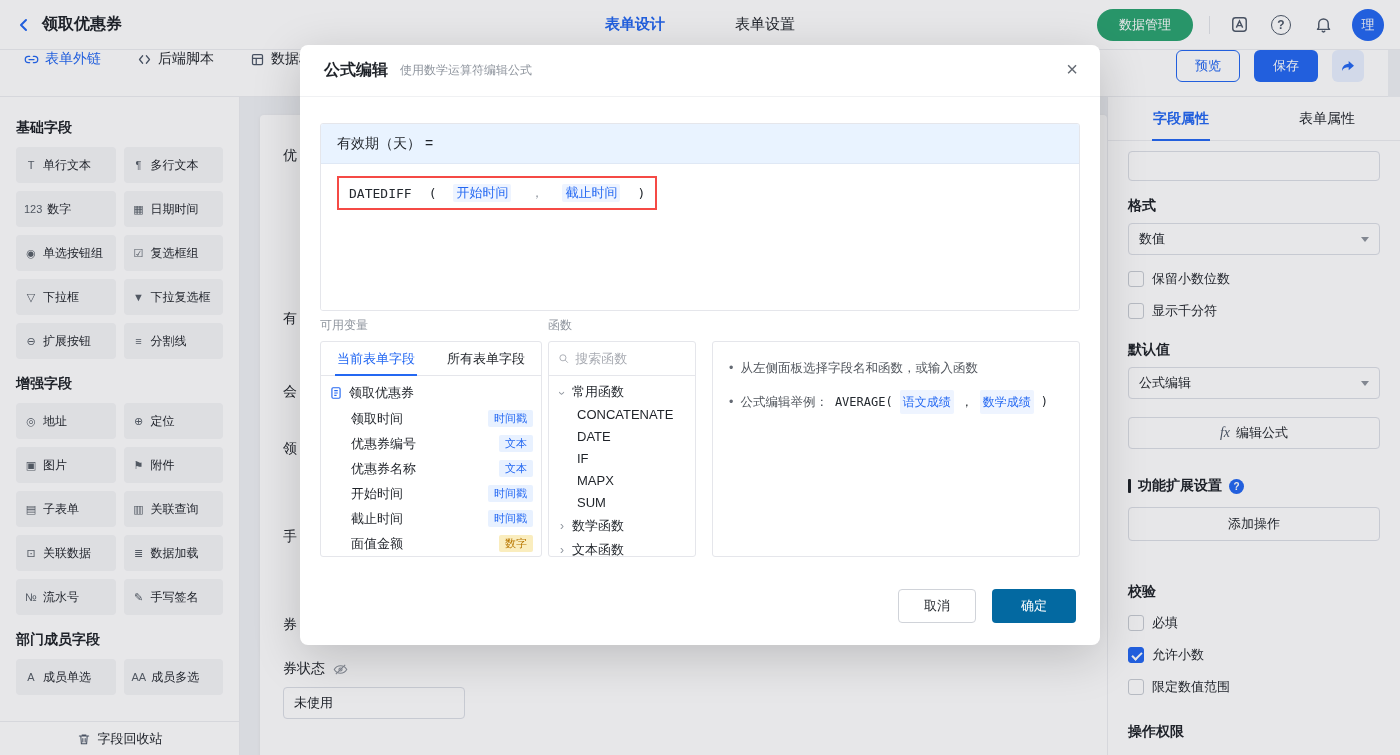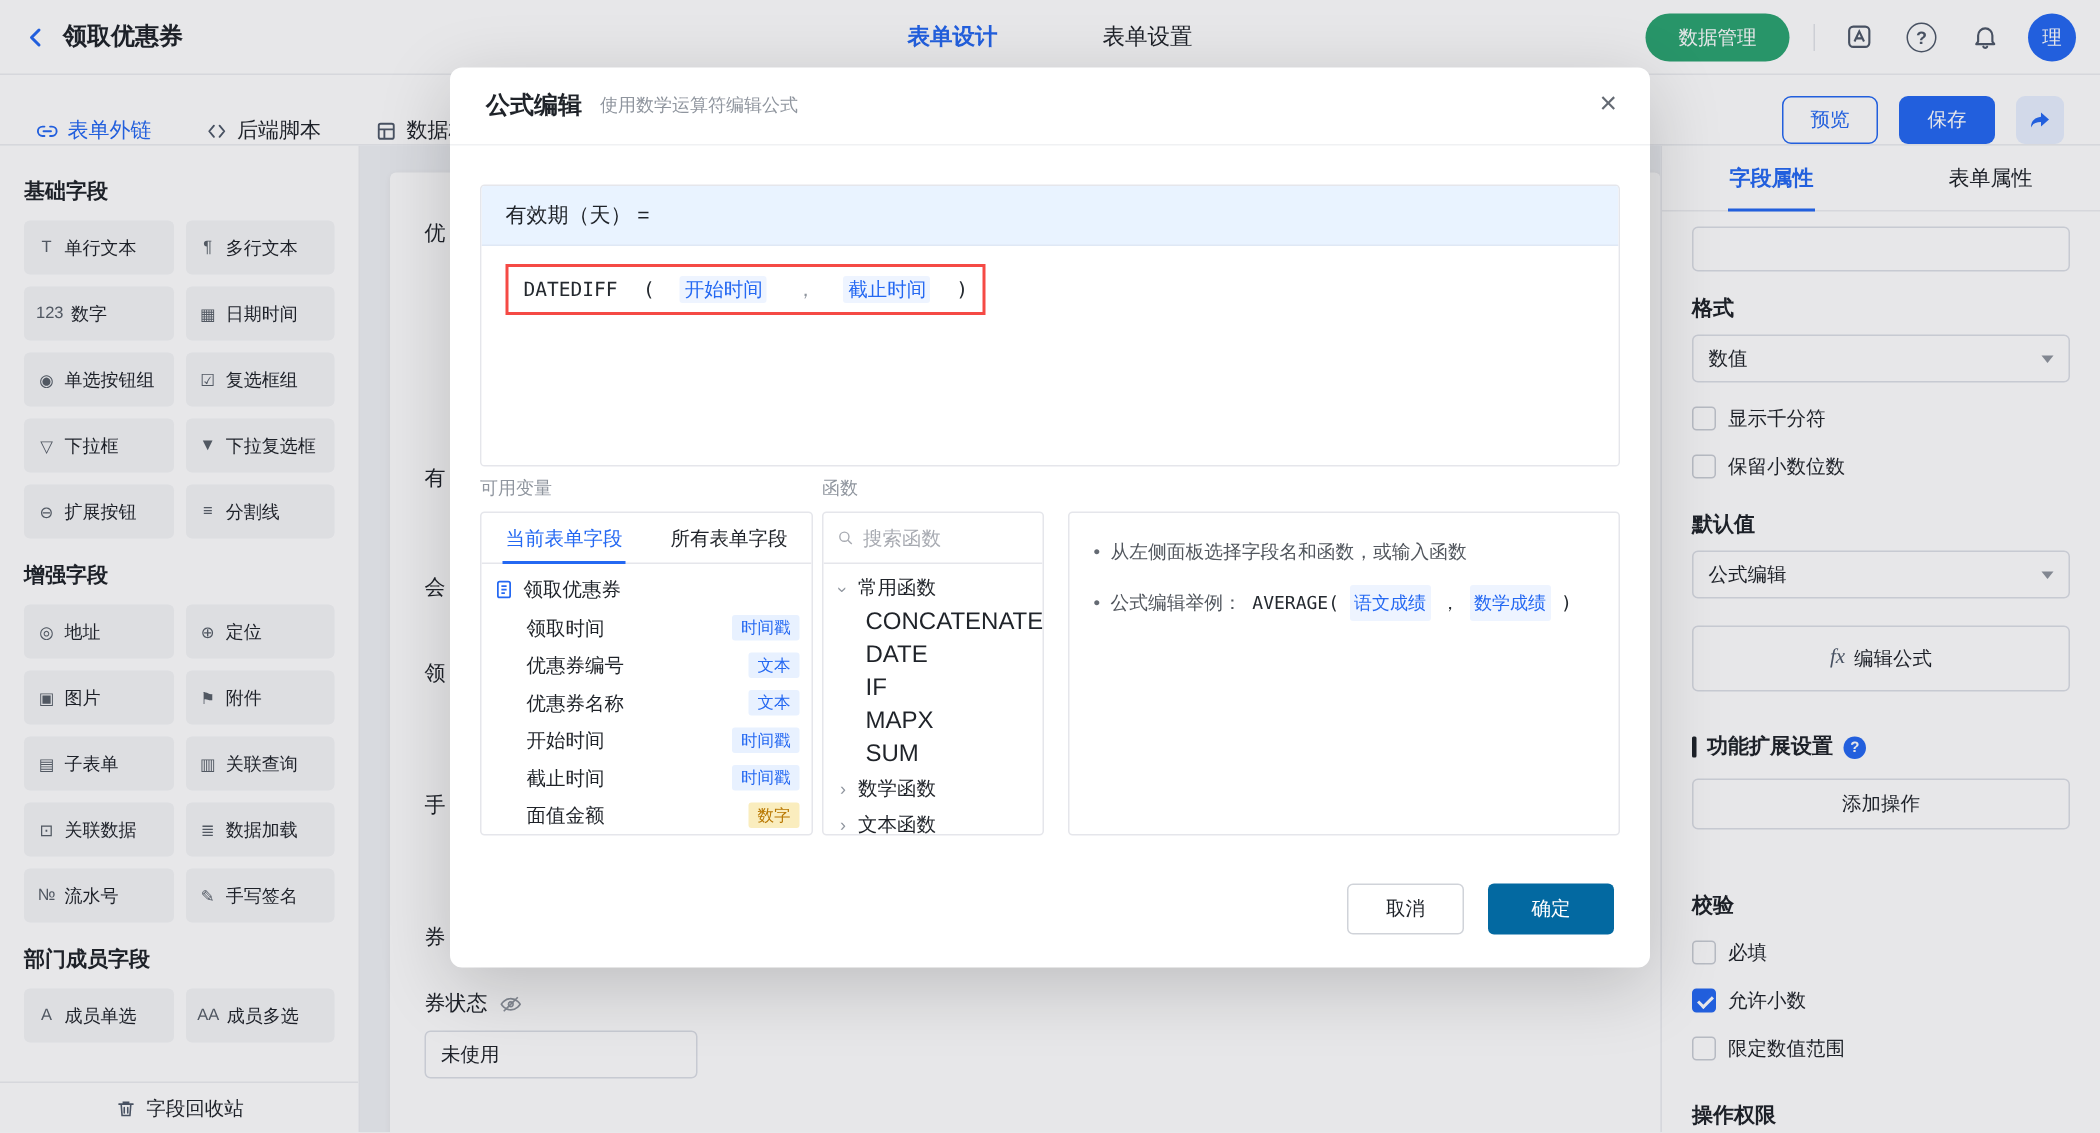--- a/index.html
+++ b/index.html
@@ -22,22 +22,22 @@
              font-size:13px;cursor:pointer;font-family:inherit}
   .v-div{width:1px;height:18px;background:#e3e5e9}
   .hicon{width:26px;height:26px;display:flex;align-items:center;justify-content:center;cursor:pointer}
   .qmark{width:20px;height:20px;border:1.6px solid #4e5969;border-radius:50%;font-size:12px;color:#4e5969;
          display:flex;align-items:center;justify-content:center;font-weight:700}
   .qmark::after{content:"?"}
   .avatar{width:32px;height:32px;border-radius:50%;background:#2468f2;color:#fff;display:flex;
           align-items:center;justify-content:center;font-size:13px;cursor:pointer}
 
   
-  .toolbar{position:absolute;top:50px;left:0;right:0;height:47px;background:#fff;border-bottom:1px solid #eceef1;
-           display:flex;align-items:flex-end;padding:0 24px;gap:36px;z-index:5}
+  .toolbar{position:absolute;top:50px;left:0;right:12px;height:47px;background:#fff;border-bottom:1px solid #eceef1;
+           display:flex;align-items:flex-start;padding:0 24px;gap:36px;z-index:5}
   .tool-link{display:flex;align-items:center;gap:6px;font-size:14px;cursor:pointer;white-space:nowrap}
   .tool-link.primary{color:#2468f2}
   .toolbar-right{margin-left:auto;display:flex;align-items:center;gap:14px}
   .btn-preview{width:64px;height:32px;border:1px solid #2468f2;color:#2468f2;background:#fff;border-radius:6px;
                font-size:13px;cursor:pointer;font-family:Liberation Sans, sans-serif}
   .btn-save{width:64px;height:32px;border:none;background:#2468f2;color:#fff;border-radius:6px;font-size:13px;
             cursor:pointer;font-family:inherit}
   .btn-share{width:32px;height:32px;background:#e8f0ff;border:none;border-radius:6px;display:flex;
              align-items:center;justify-content:center;cursor:pointer}
 
@@ -72,21 +72,21 @@
   .pinput{height:30px;border:1px solid #dcdfe6;border-radius:4px;margin-bottom:16px;background:#fff;cursor:text}
   .plabel{font-size:14px;font-weight:600;margin:0 0 8px}
   .pselect{height:32px;border:1px solid #dcdfe6;border-radius:4px;display:flex;align-items:center;
            justify-content:space-between;padding:0 10px;cursor:pointer;background:#fff}
   .caret{width:0;height:0;border-left:4px solid transparent;border-right:4px solid transparent;border-top:5px solid #8f959e}
   .check-row{display:flex;align-items:center;gap:8px;margin:12px 0;height:20px}
   .cbx{width:16px;height:16px;border:1px solid #c9cdd4;border-radius:3px;background:#fff;position:relative;flex:none;cursor:pointer}
   .cbx.checked{background:#2468f2;border-color:#2468f2}
   .cbx.checked::after{content:"";position:absolute;left:5px;top:2px;width:4px;height:8px;
                       border:solid #fff;border-width:0 2px 2px 0;transform:rotate(45deg)}
-  .pbtn{width:100%;height:44px;border:1px solid #dcdfe6;border-radius:4px;background:#fff;margin-top:18px;
+  .pbtn{width:100%;height:32px;border:1px solid #dcdfe6;border-radius:4px;background:#fff;margin-top:18px;
         display:flex;align-items:center;justify-content:center;gap:6px;font-size:13px;color:#1f2329;
         cursor:pointer;font-family:inherit}
   .pbtn.tall{height:34px;margin-top:12px}
   .fx{font-style:italic;font-family:"Liberation Serif","DejaVu Serif",serif;color:#4e5969;font-size:14px}
   .ext-title{display:flex;align-items:center;gap:7px;font-size:14px;font-weight:700;margin-top:28px}
   .ext-bar{width:3px;height:14px;background:#1f2329;border-radius:1px}
   .qbadge{width:15px;height:15px;border-radius:50%;background:#2468f2;color:#fff;font-size:10px;
           display:flex;align-items:center;justify-content:center;cursor:pointer}
   .qbadge::after{content:"?"}
   .mt34{margin-top:42px}.mt26{margin-top:26px}.mt24{margin-top:20px}.mt14{margin-top:14px}
@@ -127,21 +127,21 @@
   .tag-blue{background:#e8f1ff;color:#2468f2}
   .tag-yellow{background:#faedbe;color:#b87700}
   .fn-search{height:34px;border-bottom:1px solid #e5e6eb;display:flex;align-items:center;gap:6px;padding:0 9px}
   .fn-search input{border:none;outline:none;width:100%;font-size:13px;font-family:inherit;color:#1f2329;background:transparent}
   .fn-search input::placeholder{color:#a8abb2}
   .fn-body{padding:4px 8px}
   .fn-group{display:flex;align-items:center;gap:5px;height:24px;cursor:pointer}
   .tw{display:inline-block;width:10px;color:#8f959e;font-size:12px;text-align:center;transform-origin:45% 55%}
   .tw::before{content:"›"}
   .tw.open{transform:rotate(90deg)}
-  .fn-item{height:22px;line-height:22px;padding-left:20px;font-size:16px;cursor:pointer}
+  .fn-item{height:22px;line-height:22px;padding-left:20px;font-size:13px;cursor:pointer}
   .h-line{display:flex;align-items:center;gap:7px;line-height:24px;white-space:nowrap}
   .h-line + .h-line{margin-top:10px}
   .h-dot{color:#646a73}
   .h-code{font-family:"DejaVu Sans Mono","Liberation Mono",monospace;font-size:12px;color:#24292f}
   .h-token{color:#2468f2;background:#eef4ff;border-radius:2px;padding:0 3px;font-size:12px}
   .m-footer{position:absolute;right:24px;bottom:22px;display:flex;gap:16px}
   .btn-cancel{width:78px;height:34px;border:1px solid #d0d3d9;border-radius:4px;background:#fff;font-size:13px;
               color:#1f2329;cursor:pointer;font-family:inherit}
   .btn-ok{width:84px;height:34px;border:none;border-radius:4px;background:#0369a1;color:#fff;font-size:13px;
           cursor:pointer;font-family:inherit}
@@ -354,25 +354,25 @@
       <div class="pinput"></div>
 
       <div class="plabel">格式</div>
       <div class="pselect">
         <span>数值</span>
         <span class="caret"></span>
       </div>
       <div class="mt14"></div>
       <div class="check-row">
         <span class="cbx"></span>
-        <span>显示千分符</span>
+        <span>保留小数位数</span>
       </div>
       <div class="check-row">
         <span class="cbx"></span>
-        <span>保留小数位数</span>
+        <span>显示千分符</span>
       </div>
 
       <div class="plabel mt24">默认值</div>
       <div class="pselect">
         <span>公式编辑</span>
         <span class="caret"></span>
       </div>
       <button class="pbtn">
         <span class="fx">fx</span>
         <span>编辑公式</span>

